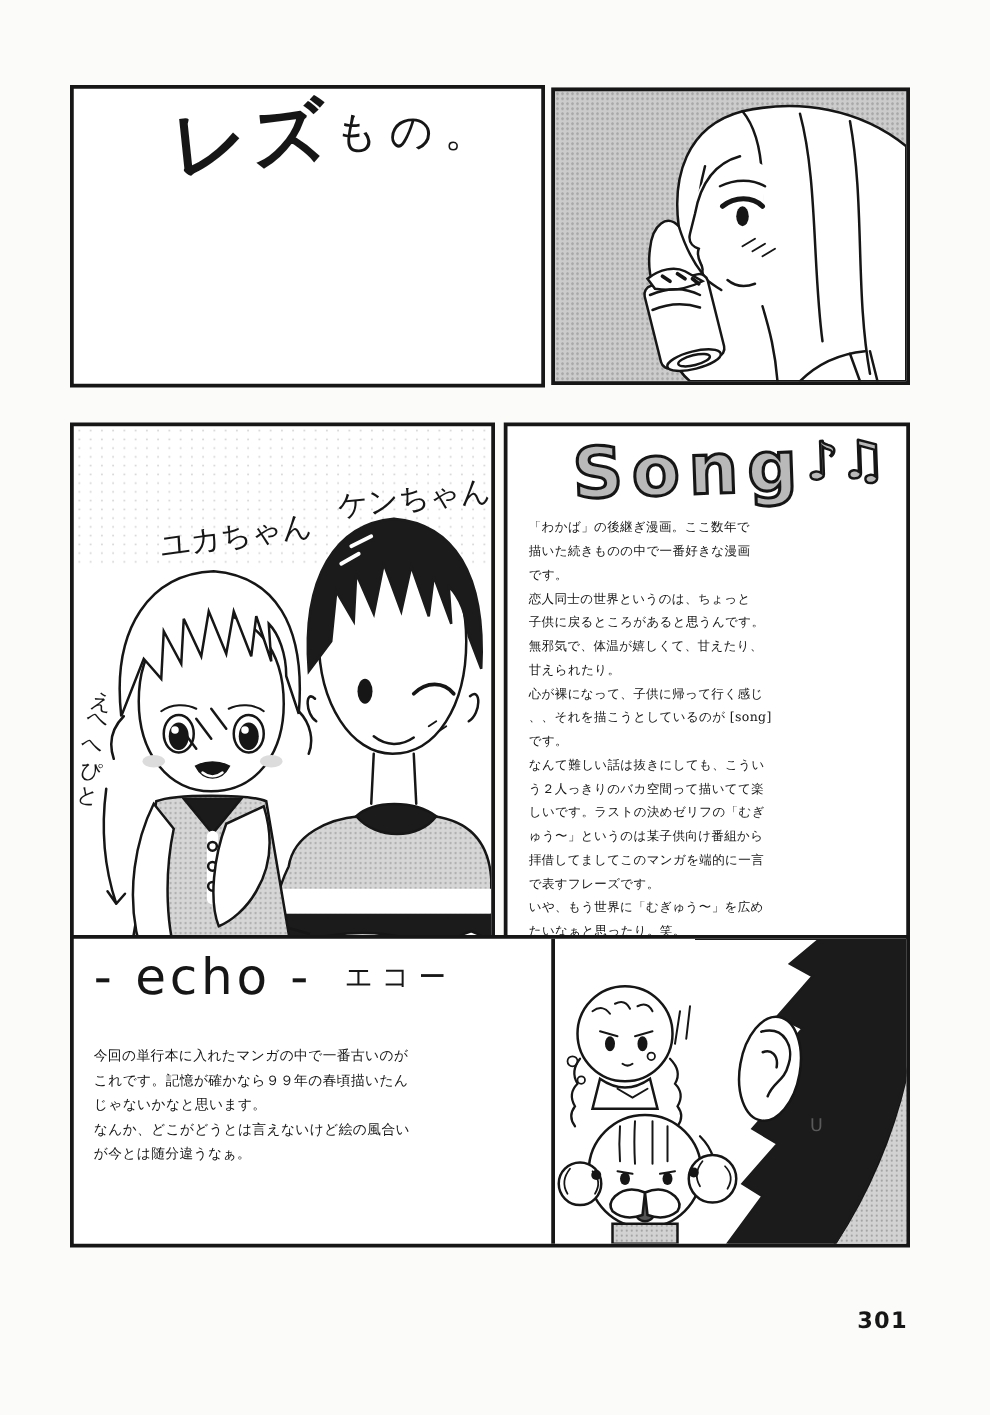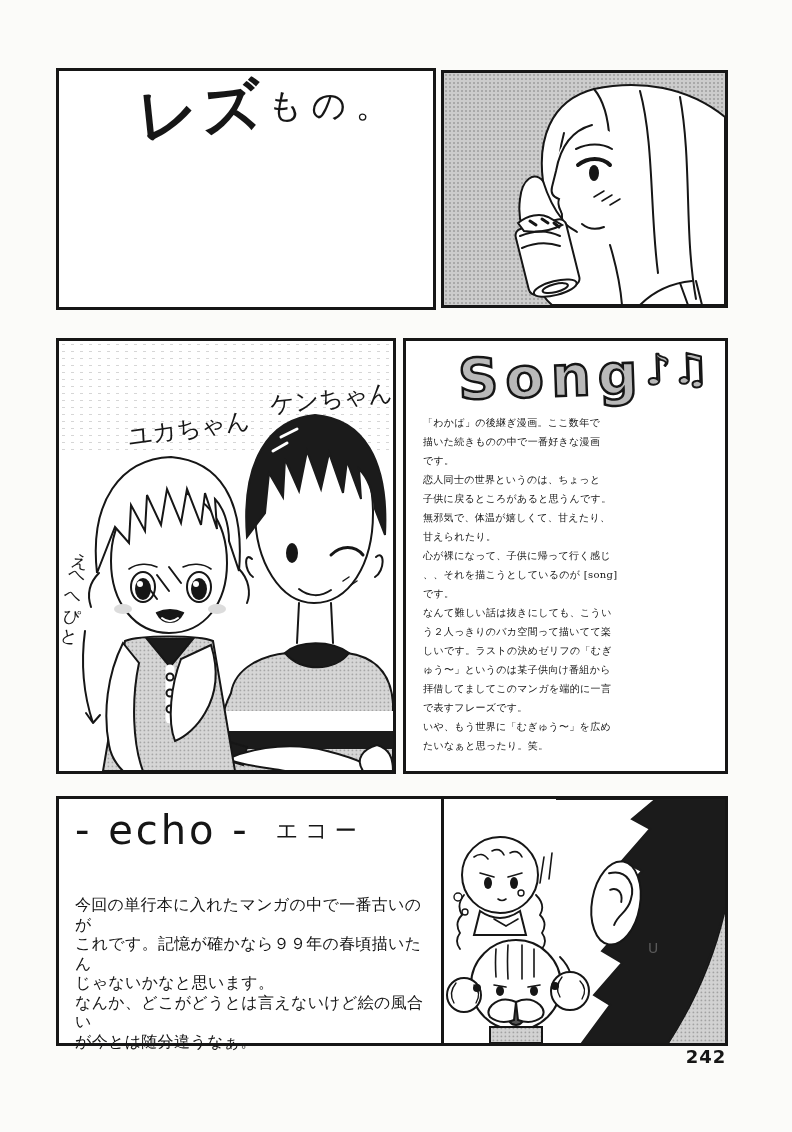--- a/index.html
+++ b/index.html
@@ -42,27 +42,27 @@
   #box-couple svg.fig{position:absolute;left:0;top:0;}
   
   #box-song{left:403px;top:338px;width:325px;height:436px;}
   .song-title{position:absolute;left:52px;top:2px;white-space:nowrap;transform:rotate(-2deg);}
   .song-word{font-family:"DejaVu Sans",sans-serif;font-size:56px;font-weight:700;
     color:#b9b9b9;-webkit-text-stroke:2.5px #161616;letter-spacing:7px;}
   .song-notes{font-family:"DejaVu Sans",sans-serif;font-size:42px;font-weight:700;
     color:#b9b9b9;-webkit-text-stroke:2px #161616;vertical-align:8px;}
   #box-song .jp-body{position:absolute;left:17px;top:72px;width:292px;line-height:19px;font-size:10px;}
   
-  #box-echo{left:56px;top:796px;width:672px;height:250px;display:flex;}
+  #box-echo{left:56px;top:748px;width:672px;height:250px;display:flex;}
   .echo-left{position:relative;width:385px;height:100%;box-sizing:border-box;border-right:3px solid #161616;}
   .echo-right{position:relative;flex:1;height:100%;overflow:hidden;}
   .echo-title{position:absolute;left:16px;top:8px;white-space:nowrap;}
   .echo-word{font-family:"DejaVu Sans",sans-serif;font-size:40px;letter-spacing:3px;}
   .echo-kana{font-family:"DejaVu Sans",sans-serif;font-size:22px;letter-spacing:7px;margin-left:26px;vertical-align:6px;}
-  .echo-left .jp-body{position:absolute;left:16px;top:84px;width:352px;font-size:16px;margin-top:12px;}
+  .echo-left .jp-body{position:absolute;left:16px;top:84px;width:352px;font-size:11px;}
   
   #page-number{position:absolute;left:684px;top:1046px;width:44px;text-align:center;
     font-family:"DejaVu Sans",sans-serif;font-weight:700;font-size:18px;letter-spacing:1px;}
   svg .hand{font-family:"DejaVu Sans",sans-serif;}
 </style>
 </head>
 <body>
 
 <div class="panel" id="box-rezumono">
   <div class="rez-title">
@@ -258,13 +258,13 @@
         <ellipse cx="72" cy="215" rx="9" ry="11" fill="#555555" stroke="#161616"></ellipse>
         <path d="M48,206 q10,-9 24,-3 l-2,18 q-14,5 -24,-3 q-4,-6 2,-12 z" fill="#ffffff"></path>
         <path d="M96,206 q-10,-9 -24,-3 l2,18 q14,5 24,-3 q4,-6 -2,-12 z" fill="#ffffff"></path>
         <path d="M46,228 L98,228 L98,244 L46,244 Z" fill="url(#dgC)"></path>
       </g>
       <text x="204" y="154" font-size="14" fill="#5a5a5a" class="hand">U</text>
     </svg>
   </div>
 </div>
 
-<div id="page-number">242</div>
+<div id="page-number">301</div>
 
 </body></html>

